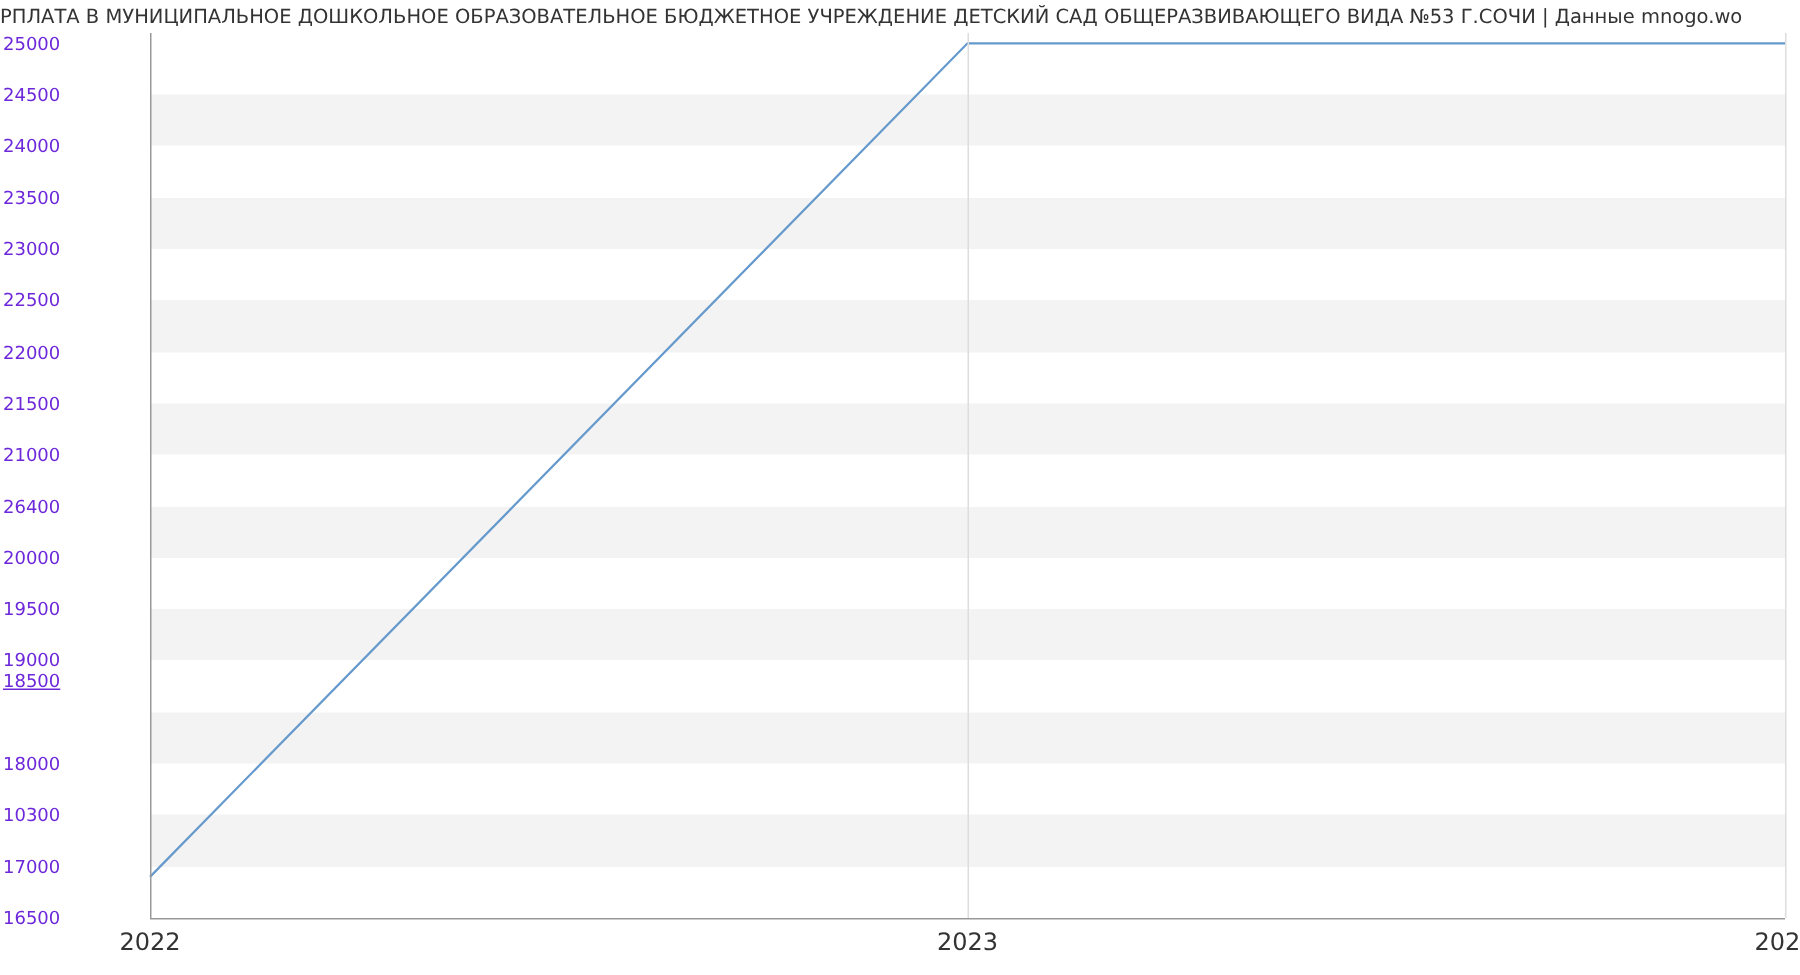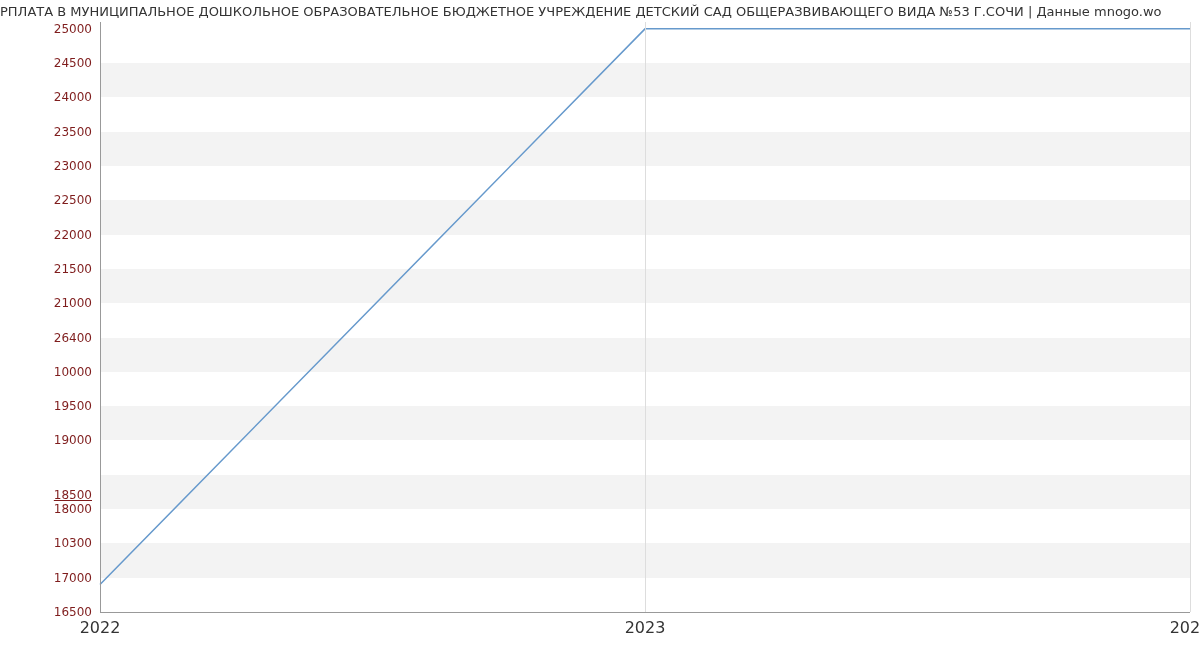--- a/index.html
+++ b/index.html
@@ -41,23 +41,22 @@
     background: #f3f3f3;
   }
   .axis-line {
     position: absolute;
     background: #999999;
   }
   .y-tick-label {
     position: absolute;
     right: 1108px;
     width: 90px;
-    text-align: right;
     font-size: 12px;
-    color: #7f1d1d;
+    color: #6d28d9;
   }
   .x-tick-label {
     position: absolute;
     top: 618px;
     font-size: 16px;
     color: #333333;
     transform: translateX(-50%);
     white-space: nowrap;
   }
   .x-grid {
@@ -98,24 +97,24 @@
   </div>
 
 <div class="x-grid" style="left: 645px;"></div>
     <div class="x-grid" style="left: 1190px;"></div>
     <div class="axis-line" style="left: 100px; top: 22px; width: 1px; height: 590px;"></div>
     <div class="axis-line" style="left: 100px; top: 612px; height: 1px; width: 1090px;"></div>
     <div class="y-tick-label" style="top: 605px;">16500</div>
     <div class="y-tick-label" style="top: 570.698px;">17000</div>
     <div class="y-tick-label" style="top: 536.395px;">10300</div>
     <div class="y-tick-label" style="top: 502.093px;">18000</div>
-    <div class="y-tick-label" style="top: 488px; text-decoration: underline;">18500</div>
+    <div class="y-tick-label" style="top: 447px; text-decoration: underline;">18500</div>
     <div class="y-tick-label" style="top: 433.488px;">19000</div>
     <div class="y-tick-label" style="top: 399.186px;">19500</div>
-    <div class="y-tick-label" style="top: 364.884px;">10000</div>
+    <div class="y-tick-label" style="top: 364.884px;">20000</div>
     <div class="y-tick-label" style="top: 330.581px;">26400</div>
     <div class="y-tick-label" style="top: 296.279px;">21000</div>
     <div class="y-tick-label" style="top: 261.977px;">21500</div>
     <div class="y-tick-label" style="top: 227.674px;">22000</div>
     <div class="y-tick-label" style="top: 193.372px;">22500</div>
     <div class="y-tick-label" style="top: 159.07px;">23000</div>
     <div class="y-tick-label" style="top: 124.767px;">23500</div>
     <div class="y-tick-label" style="top: 90.4651px;">24000</div>
     <div class="y-tick-label" style="top: 56.1628px;">24500</div>
     <div class="y-tick-label" style="top: 21.8605px;">25000</div>

